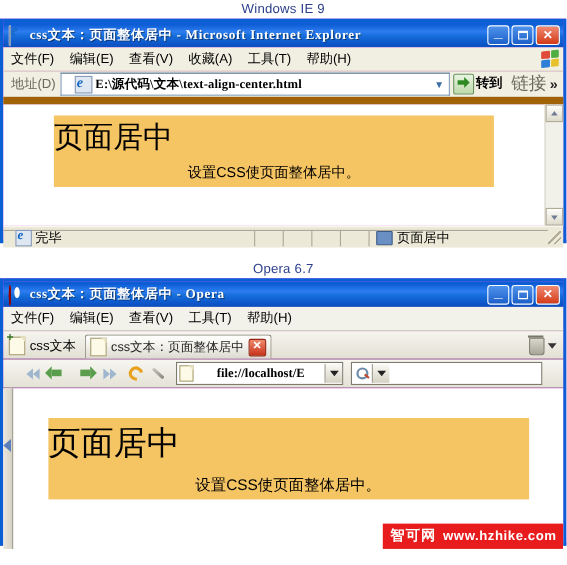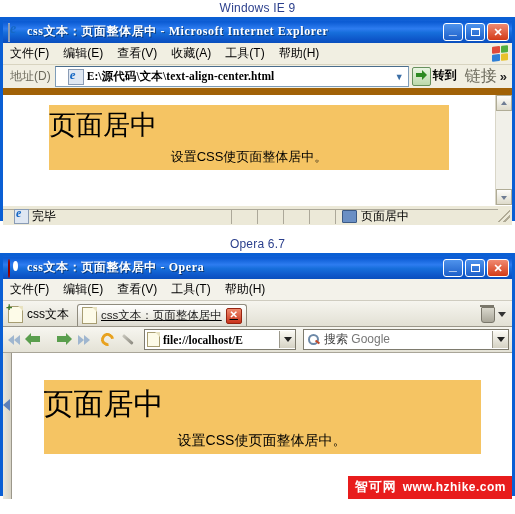--- a/index.html
+++ b/index.html
@@ -466,21 +466,20 @@
     align-items: center;
     gap: 4px;
     height: 22px;
     padding: 0 4px 0 4px;
     background: linear-gradient(to bottom, #ffffff 0%, #f2f1ea 45%, #dcdad0 100%);
     border: 1px solid #8f8b7e;
     border-bottom: none;
     border-radius: 3px 3px 0 0;
     margin-left: 2px;
     box-sizing: border-box;
-    text-decoration: underline;
   }
   .tab-label {
     font-family: "Liberation Sans", "DejaVu Sans", sans-serif;
     font-size: 11.5px;
     color: #232323;
     white-space: nowrap;
   }
   .tab-close {
     width: 14px; height: 14px;
     border-radius: 2px;
@@ -523,22 +522,23 @@
     border-top: 5px solid #333;
   }
 
   
   .opera-navbar {
     height: 25px;
     background: linear-gradient(to bottom, #f7f6f0, #e4e2d6);
     display: flex;
     align-items: center;
     border-bottom: 1px solid #a9a598;
-    padding: 0 3px;
+    padding: 0 19px;
     gap: 3px;
+    text-align: center;
   }
   .nav-ico {
     width: 20px; height: 20px;
     position: relative;
     flex: 0 0 auto;
   }
   .dbl-left:before, .dbl-left:after,
   .dbl-right:before, .dbl-right:after {
     content: "";
     position: absolute;
@@ -861,24 +861,20 @@
       </span>
     <span class="opera-addr">
       <span class="page-icon"></span>
       <span class="opera-addr-value">file://localhost/E</span>
       <span class="drop-btn">
           <span class="mini-caret"></span>
         </span>
     </span>
     <span class="opera-search">
       <span class="mag-ico"></span>
-      <span class="search-text">
-        <b>搜索</b>
-        <span>Google</span>
-      </span>
       <span class="drop-btn">
           <span class="mini-caret"></span>
         </span>
     </span>
   </div>
 
   <div class="opera-canvas" style="height:146px;">
     <div class="opera-sidebar">
       <span class="sidebar-handle"></span>
     </div>

